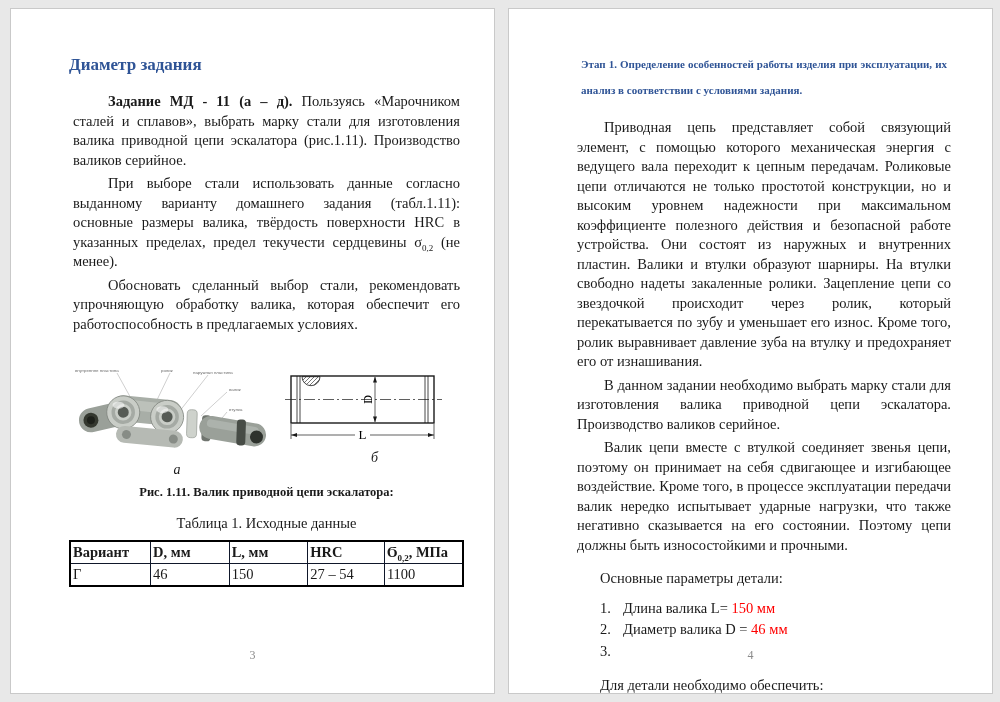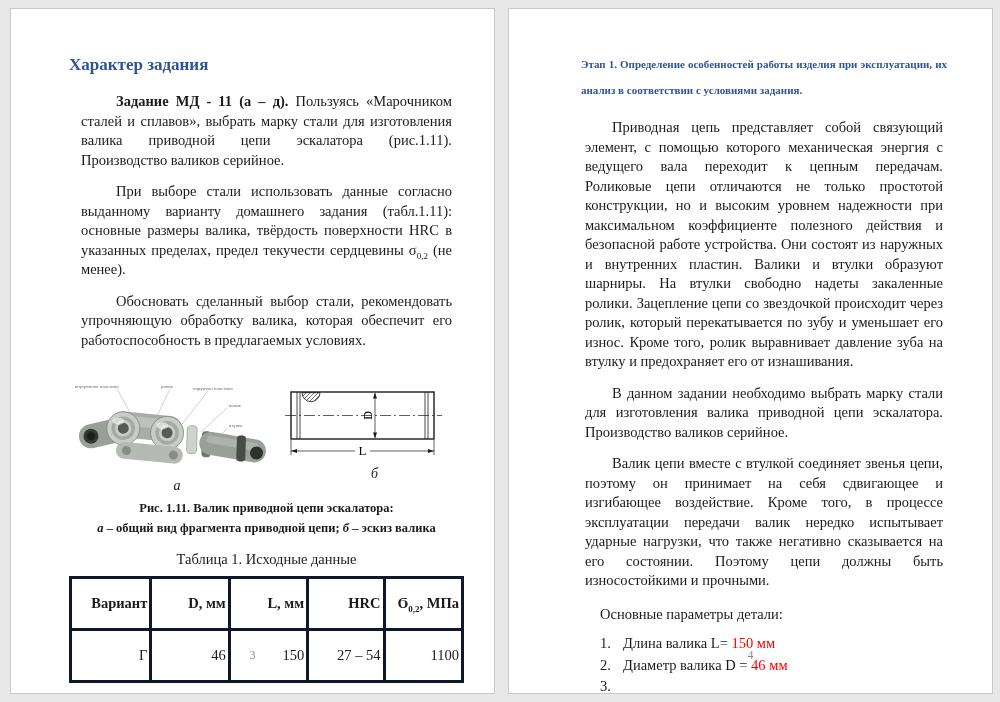--- a/index.html
+++ b/index.html
@@ -11,58 +11,58 @@
   body{background:var(--canvas);font-family:"Liberation Serif","DejaVu Serif",serif;color:var(--ink);overflow:hidden}
   .canvas{position:relative;width:1000px;height:702px;background:var(--canvas)}
   .page{position:absolute;top:8px;width:485px;height:686px;background:var(--page);border:1px solid #c9c9c9}
   .page-left{left:10px}
   .page-right{left:508px}
   .content{position:absolute;top:38px}
   .content-l{left:58px;width:395px}
   .content-r{left:64px;width:382px}
   h1.doc-h{font-size:17px;line-height:22px;color:var(--blue);font-weight:bold;margin:7px 0 16px}
   h2.doc-h{font-size:11px;line-height:26px;color:var(--blue);font-weight:bold;text-align:justify;margin:4px 8px 15px}
-  p.body{font-size:14.5px;line-height:19.5px;text-align:justify;margin:12px}
+  p.body{font-size:14.5px;line-height:19.5px;text-align:justify;margin:4px}
   .content-l p.body{text-indent:35px}
   .content-r p.body{text-indent:27px}
   .b{font-weight:bold}
   .i{font-style:italic}
   .red{color:var(--red)}
   sub{font-size:.62em;line-height:0}
   
   .figure{display:flex;align-items:flex-start;margin-top:26px;width:100%}
   .fig-col{display:flex;flex-direction:column;align-items:center}
   .fig-col.photo{width:216px}
   .fig-col.draw{width:179px;padding-top:6px}
   .fig-sub{font-size:14px;font-style:italic;margin-top:2px;text-align:center}
   .caption{margin-top:4px;text-align:center;font-size:12.5px;line-height:20px;font-weight:bold}
   .table-title{margin:13px 0 8px;text-align:center;font-size:14.5px}
   table.data{width:100%;border-collapse:collapse;border:2px solid #000;font-size:14.5px}
-  table.data th,table.data td{border:3px solid #0f172a;text-align:right;padding:16px 2px;height:21px;font-weight:normal}
+  table.data th,table.data td{border:1px solid #0f172a;text-align:left;padding:2px 2px;height:21px;font-weight:normal}
   table.data th{font-weight:bold}
   .pagenum{position:absolute;bottom:30px;left:0;width:100%;text-align:center;font-size:12px;color:var(--muted)}
   
   .intro{font-size:14.5px;line-height:19.5px;text-indent:27px}
   .intro.params{margin-top:14px}
   .intro.ensure{margin-top:14px}
   ul.plist{list-style:none;margin:9px 0 0 27px}
   ul.plist li{display:flex;font-size:14.5px;line-height:21.5px}
   ul.plist .num{width:23px;flex:none}
   ul.plist.second{margin-top:15px}
   svg text{font-family:"Liberation Sans","DejaVu Sans",sans-serif}
   svg text.serif{font-family:"Liberation Serif","DejaVu Serif",serif}
 </style>
 </head>
 <body>
 
 <div class="canvas">
 
   <div class="page page-left">
     <div class="content content-l">
-      <h1 class="doc-h">Характер задания</h1>
+      <h1 class="doc-h">Диаметр задания</h1>
 
       <p class="body"><span class="b">Задание МД - 11 (а – д).</span><span> Пользуясь «Марочником сталей и сплавов», выбрать марку стали для изготовления валика приводной цепи эскалатора (рис.1.11). Производство валиков серийное.</span></p>
       <p class="body"><span>При выборе стали использовать данные согласно выданному варианту домашнего задания (табл.1.11): основные размеры валика, твёрдость поверхности HRC в указанных пределах, предел текучести сердцевины σ</span><sub>0,2</sub><span> (не менее).</span></p>
       <p class="body"><span>Обосновать сделанный выбор стали, рекомендовать упрочняющую обработку валика, которая обеспечит его работоспособность в предлагаемых условиях.</span></p>
 
       <div class="figure">
 
         <div class="fig-col photo">
           <svg viewBox="0 0 212 100" width="212" height="100">
 
@@ -150,21 +150,20 @@
             <polygon points="12,67 12,71 6.2,69" fill="#1a1a1a"></polygon>
             <polygon points="143,67 143,71 148.8,69" fill="#1a1a1a"></polygon>
             <text class="serif" x="77.5" y="73" font-size="13" text-anchor="middle">L</text>
           </svg>
           <div class="fig-sub">б</div>
         </div>
       </div>
 
       <div class="caption">
         <div>Рис. 1.11. Валик приводной цепи эскалатора:</div>
-        <div><span class="i">а</span><span> – общий вид фрагмента приводной цепи; </span><span class="i">б</span><span> – эскиз валика</span></div>
       </div>
 
       <div class="table-title">Таблица 1. Исходные данные</div>
 
       <table class="data">
         <tbody>
             <tr>
           <th style="width:20.5%"><span>Вариант</span></th>
           <th style="width:20%"><span>D, мм</span></th>
           <th style="width:20%"><span>L, мм</span></th>

